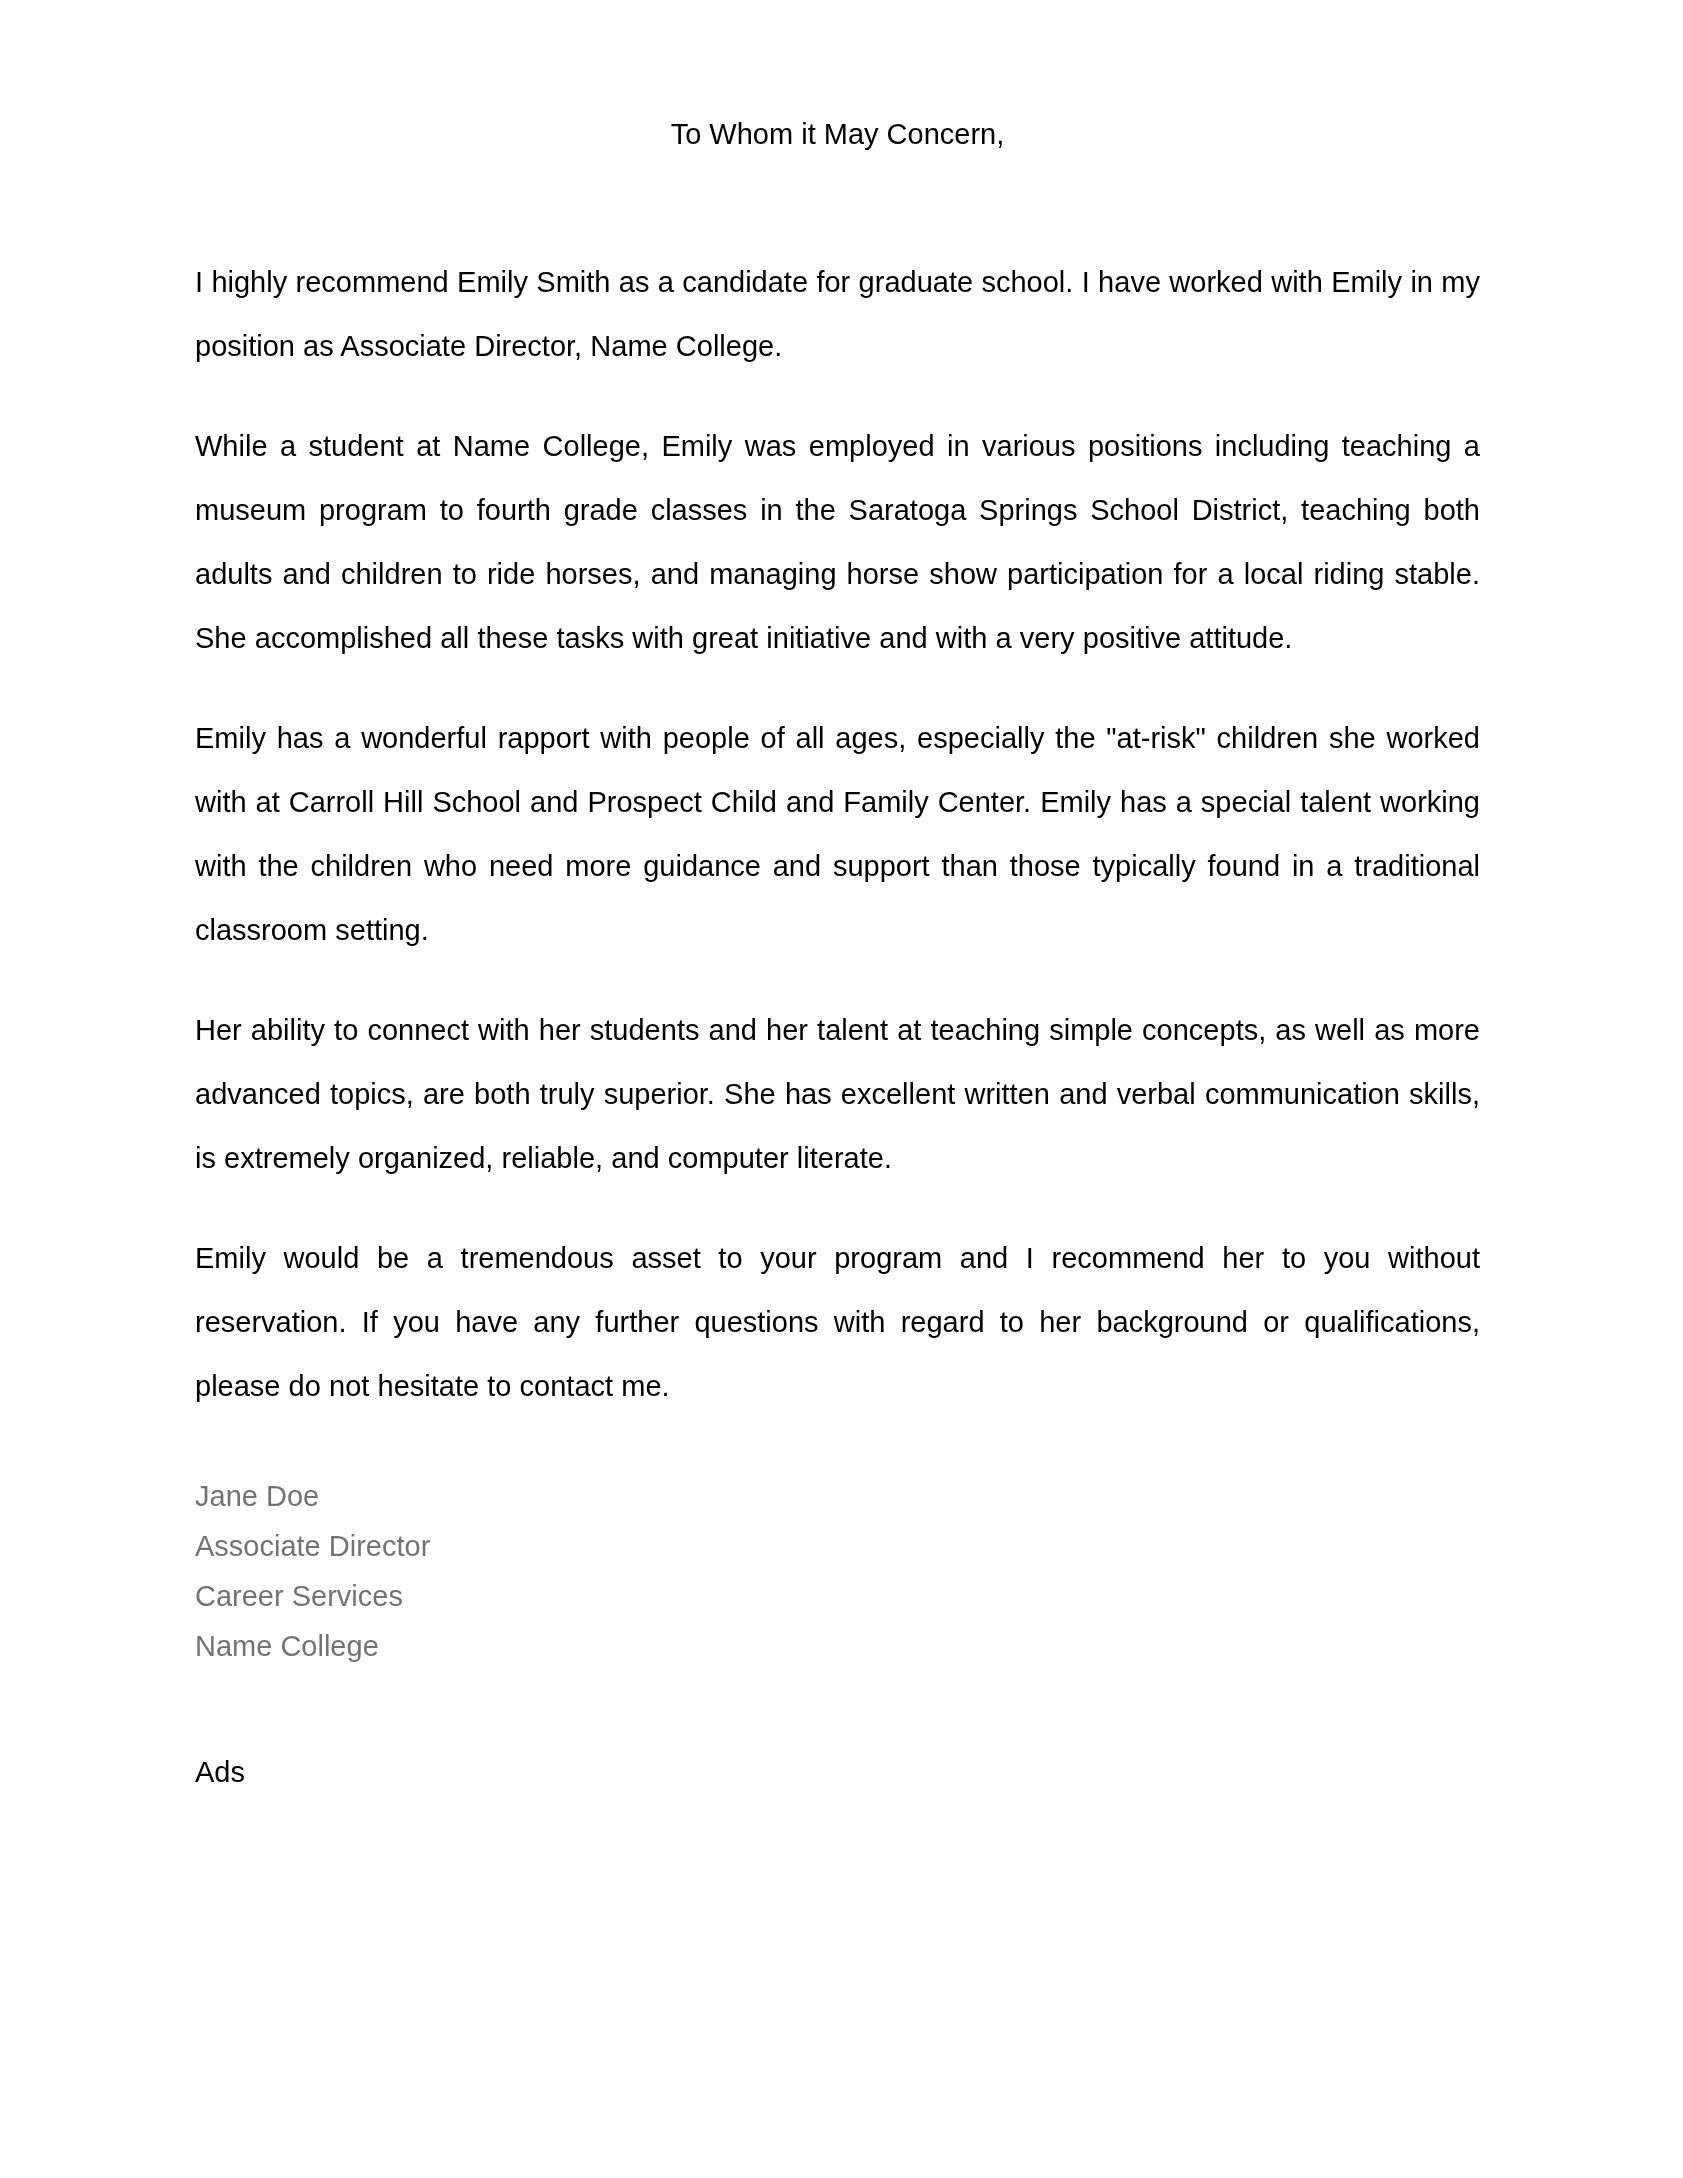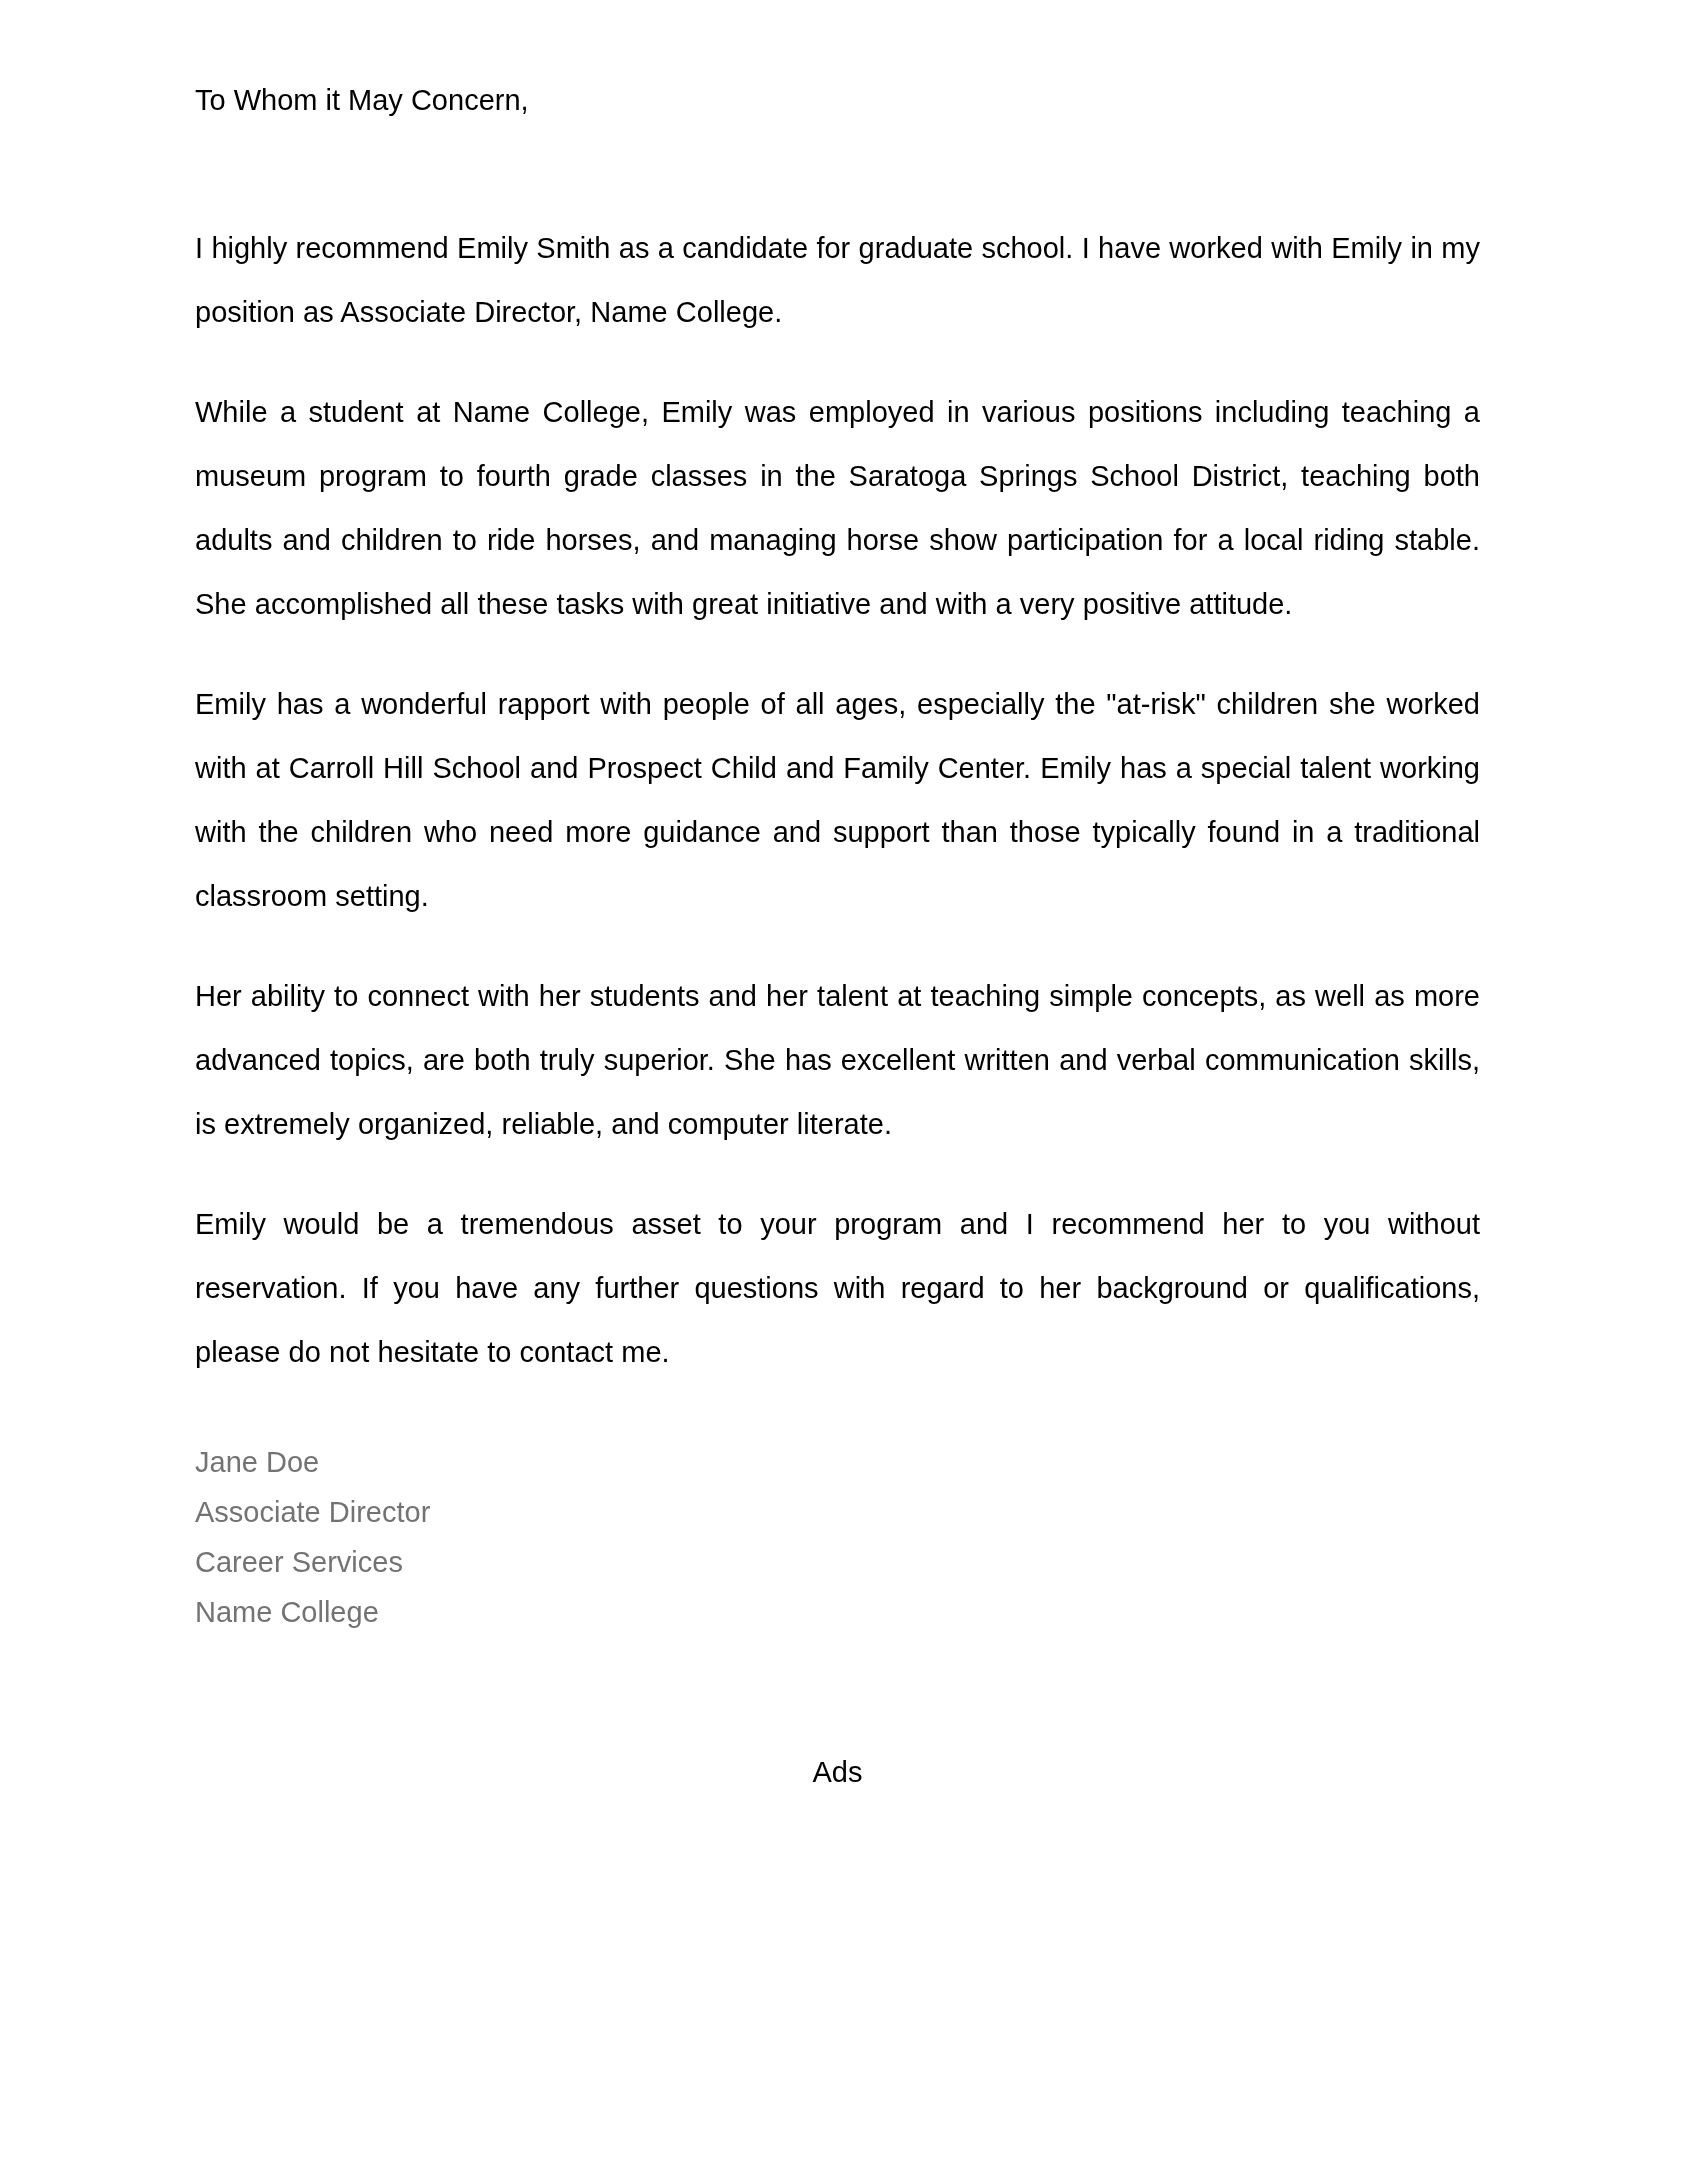--- a/index.html
+++ b/index.html
@@ -27,23 +27,23 @@
     position: absolute;
     left: 195px;
     top: 0;
     width: 1285px;
   }
 
   .salutation {
     font-size: 29px;
     line-height: 50px;
     color: #000000;
-    text-align: left;
-    margin: 0;
-    padding-top: 75px;
+    text-align: center;
+    margin: 8px;
+    padding-top: 101px;
   }
 
   .body-block {
     margin-top: 91px;
   }
 
   .para {
     font-size: 29px;
     line-height: 64px;
     color: #000000;
@@ -68,21 +68,21 @@
     text-align: left;
     margin: 0;
     white-space: nowrap;
   }
 
   .ads {
     position: absolute;
     left: 195px;
     top: 1750px;
     width: 1285px;
-    text-align: center;
+    text-align: left;
     font-size: 29px;
     line-height: 44px;
     color: #000000;
   }
 </style>
 </head>
 <body>
 
 <div class="page">
 

